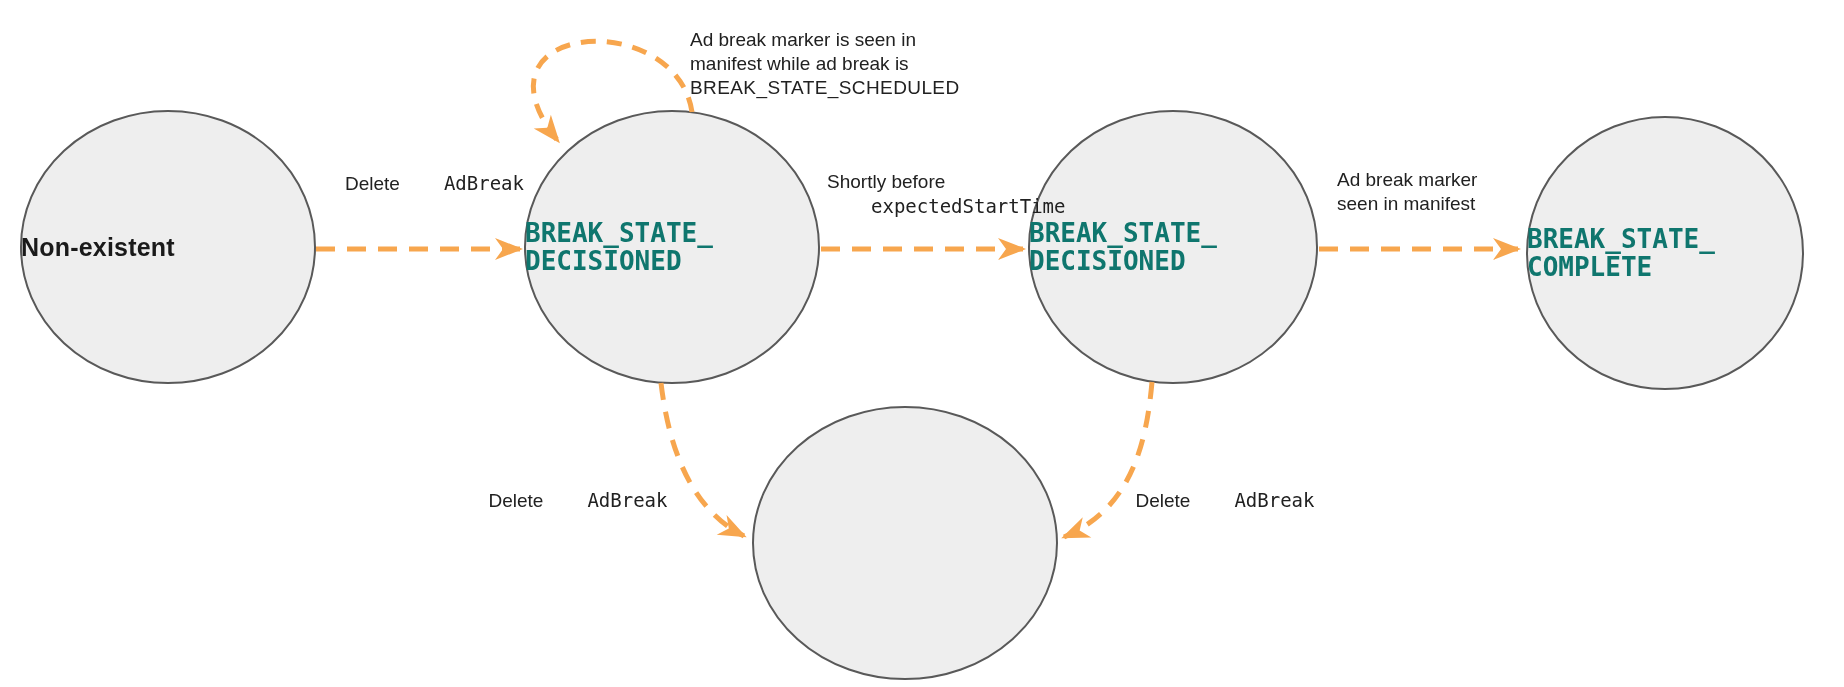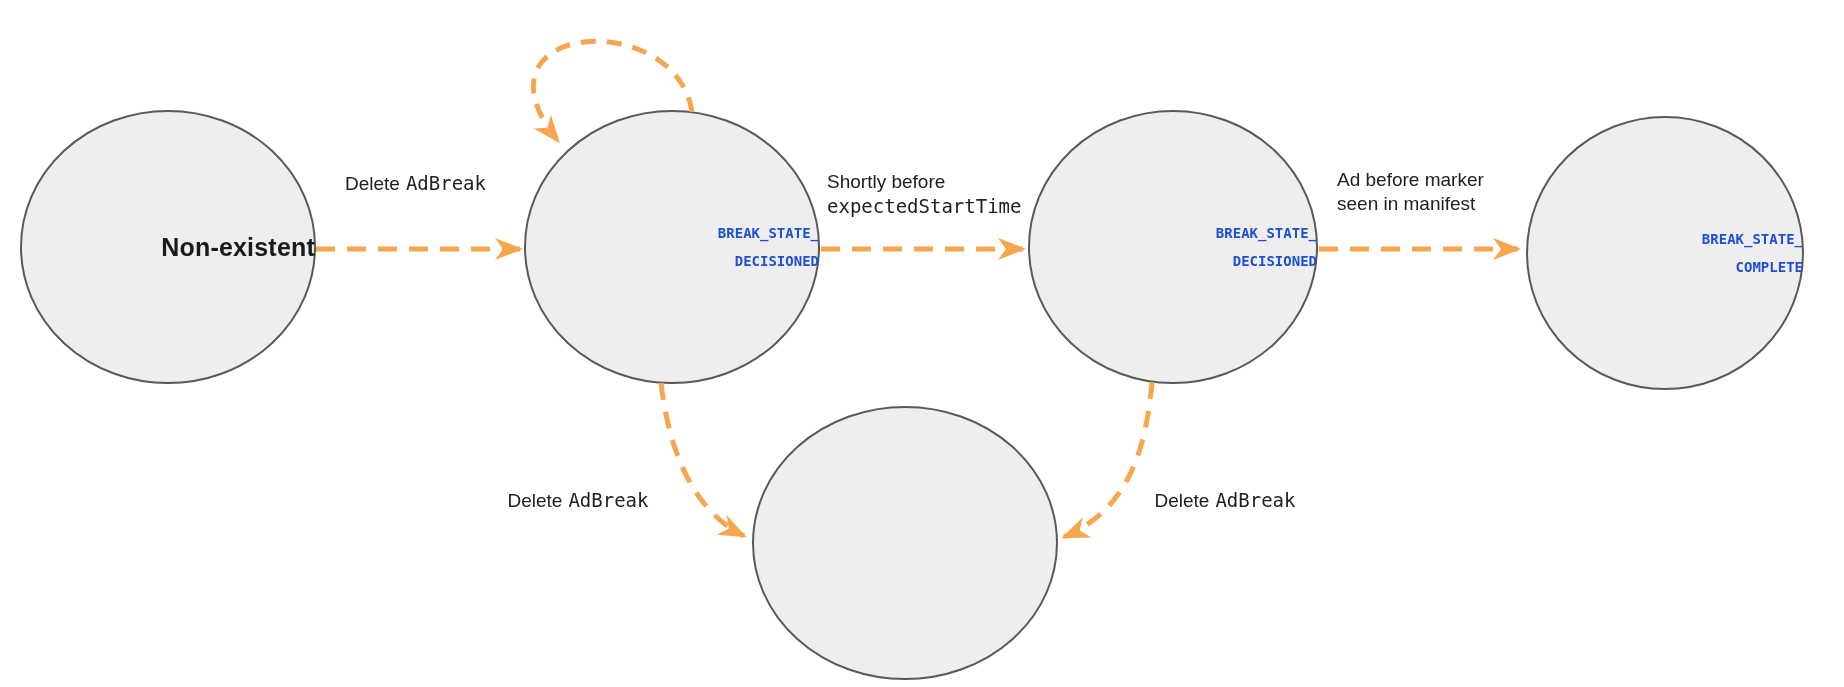--- a/index.html
+++ b/index.html
@@ -12,51 +12,52 @@
     color: #212121;
     overflow: hidden;
   }
   svg.layer { position: absolute; left: 0; top: 0; }
 
   
   .state-label {
     position: absolute;
     display: flex;
     flex-direction: column;
-    align-items: flex-end;
+    align-items: flex-start;
     justify-content: center;
     text-align: center;
     pointer-events: none;
   }
   .state-name-sans {
     font-weight: bold;
     font-size: 25px;
     letter-spacing: 0.2px;
     color: #1a1a1a;
   }
   .state-name-mono {
     font-family: "DejaVu Sans Mono", monospace;
     font-weight: bold;
-    font-size: 14px;
+    font-size: 26px;
     line-height: 28px;
-    color: #1d4ed8;
+    color: #0f766e;
     white-space: pre;
   }
 
   
   .edge-label {
     position: absolute;
     font-size: 19px;
     line-height: 24px;
     white-space: nowrap;
     color: #212121;
   }
   .edge-label .code {
     font-family: "DejaVu Sans Mono", monospace;
     font-size: 19px;
+    margin-left: 44px;
   }
   .code-gap { margin-left: 6px; }
   .caps-line { letter-spacing: 0.4px; }
   .centered { transform: translateX(-50%); }
 </style>
 </head>
 <body>
 
 <div class="canvas">
 
@@ -103,28 +104,33 @@
   <div class="state-label" style="left:1527px; top:117px; width:276px; height:272px;">
     <div class="state-name-mono">BREAK_STATE_</div>
     <div class="state-name-mono">COMPLETE</div>
   </div>
 
 
   <div class="edge-label" style="left:345px; top:171px;">
     <span>Delete</span><span class="code code-gap">AdBreak</span>
   </div>
 
+  <div class="edge-label" style="left:690px; top:28px;">
+    <div>Ad break marker is seen in</div>
+    <div>manifest while ad break is</div>
+    <div class="caps-line">BREAK_STATE_SCHEDULED</div>
+  </div>
 
   <div class="edge-label" style="left:827px; top:170px;">
     <div>Shortly before</div>
     <div class="code">expectedStartTime</div>
   </div>
 
   <div class="edge-label" style="left:1337px; top:168px;">
-    <div>Ad before marker</div>
+    <div>Ad break marker</div>
     <div>seen in manifest</div>
   </div>
 
   <div class="edge-label centered" style="left:578px; top:488px;">
     <span>Delete</span><span class="code code-gap">AdBreak</span>
   </div>
 
   <div class="edge-label centered" style="left:1225px; top:488px;">
     <span>Delete</span><span class="code code-gap">AdBreak</span>
   </div>

